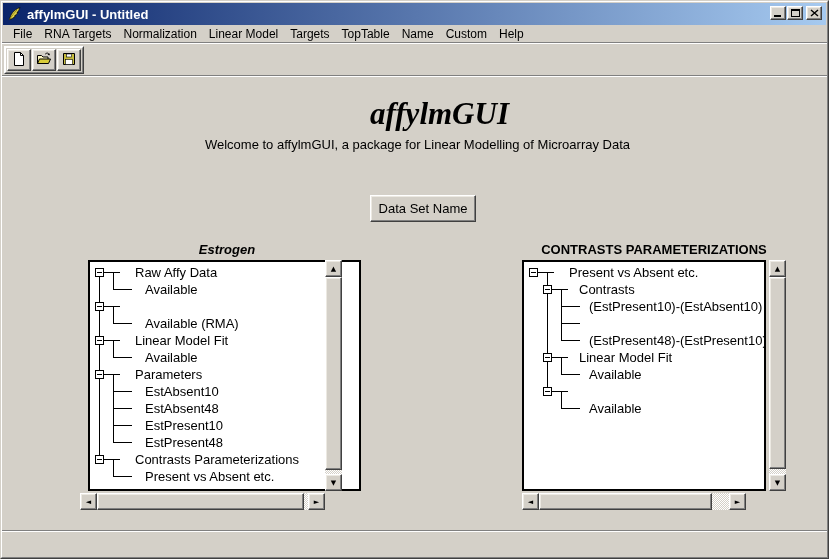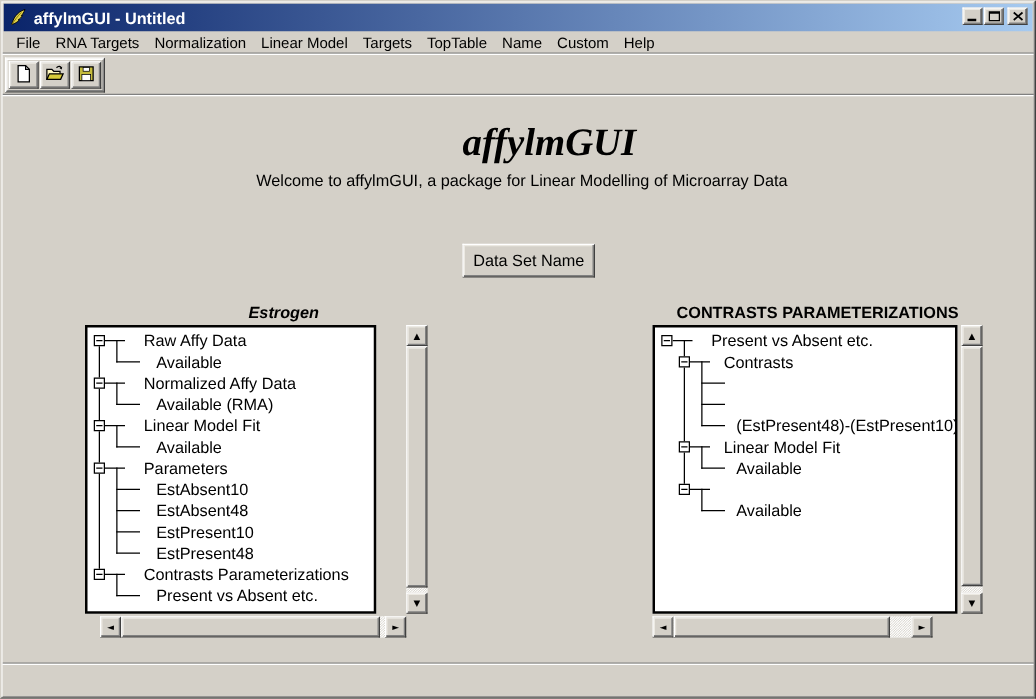--- a/index.html
+++ b/index.html
@@ -69,21 +69,21 @@
     background:#d4d0c8; font-family:"Liberation Sans", sans-serif; font-size:13px; color:#000;
     border:1px solid; border-color:#ffffff #404040 #404040 #ffffff;
     box-shadow: inset -1px -1px 0 #808080, inset 1px 1px 0 #ece9e2;
   }
 
   .tree-header { position:absolute; top:242px; text-align:center; font-weight:bold; font-size:13px; }
   #left-header  { left:96px;  width:262px;font-style:italic; }
   #right-header { left:522px; width:264px; }
 
   .tree-box { position:absolute; border:2px solid #000; background:#fff; }
-  #left-box  { left:68px;  top:260px; width:233px; height:231px; }
+  #left-box  { left:88px;  top:260px; width:273px; height:231px; }
   #right-box { left:522px; top:260px; width:244px; height:231px; }
   .tree-content { position:absolute; inset:0; overflow:hidden; }
 
   .tseg { position:absolute; background:#000; }
   .tbox { position:absolute; width:9px; height:9px; background:#fff; border:1px solid #000; }
   .tminus { position:absolute; left:1px; top:3px; width:5px; height:1px; background:#000; }
   .tlabel { position:absolute; height:17px; line-height:17px; white-space:nowrap; font-size:13px; }
 
   
   .sbar { position:absolute; display:flex; }
@@ -209,21 +209,20 @@
       <div class="tbox" style="left: 5px; top: 6px;">
         <div class="tminus"></div>
       </div>
       <div class="tlabel" style="left: 45px; top: 2px;">Raw Affy Data</div>
       <div class="tseg" style="left: 23px; top: 27px; width: 19px; height: 1px;"></div>
       <div class="tlabel" style="left: 55px; top: 19px;">Available</div>
       <div class="tseg" style="left: 14px; top: 44px; width: 16px; height: 1px;"></div>
       <div class="tbox" style="left: 5px; top: 40px;">
         <div class="tminus"></div>
       </div>
-      <div class="tlabel" style="left: 45px; top: 36px;">Normalized Affy Data</div>
       <div class="tseg" style="left: 23px; top: 61px; width: 19px; height: 1px;"></div>
       <div class="tlabel" style="left: 55px; top: 53px;">Available (RMA)</div>
       <div class="tseg" style="left: 14px; top: 78px; width: 16px; height: 1px;"></div>
       <div class="tbox" style="left: 5px; top: 74px;">
         <div class="tminus"></div>
       </div>
       <div class="tlabel" style="left: 45px; top: 70px;">Linear Model Fit</div>
       <div class="tseg" style="left: 23px; top: 95px; width: 19px; height: 1px;"></div>
       <div class="tlabel" style="left: 55px; top: 87px;">Available</div>
       <div class="tseg" style="left: 14px; top: 112px; width: 16px; height: 1px;"></div>
@@ -258,20 +257,21 @@
       <div class="tbox" style="left: 5px; top: 6px;">
         <div class="tminus"></div>
       </div>
       <div class="tlabel" style="left: 45px; top: 2px;">Present vs Absent etc.</div>
       <div class="tseg" style="left: 28px; top: 27px; width: 16px; height: 1px;"></div>
       <div class="tbox" style="left: 19px; top: 23px;">
         <div class="tminus"></div>
       </div>
       <div class="tlabel" style="left: 55px; top: 19px;">Contrasts</div>
       <div class="tseg" style="left: 37px; top: 44px; width: 19px; height: 1px;"></div>
+      <div class="tlabel" style="left: 65px; top: 36px;">(EstPresent10)-(EstAbsent10)</div>
       <div class="tseg" style="left: 37px; top: 61px; width: 19px; height: 1px;"></div>
       <div class="tseg" style="left: 37px; top: 78px; width: 19px; height: 1px;"></div>
       <div class="tlabel" style="left: 65px; top: 70px;">(EstPresent48)-(EstPresent10)</div>
       <div class="tseg" style="left: 28px; top: 95px; width: 16px; height: 1px;"></div>
       <div class="tbox" style="left: 19px; top: 91px;">
         <div class="tminus"></div>
       </div>
       <div class="tlabel" style="left: 55px; top: 87px;">Linear Model Fit</div>
       <div class="tseg" style="left: 37px; top: 112px; width: 19px; height: 1px;"></div>
       <div class="tlabel" style="left: 65px; top: 104px;">Available</div>

